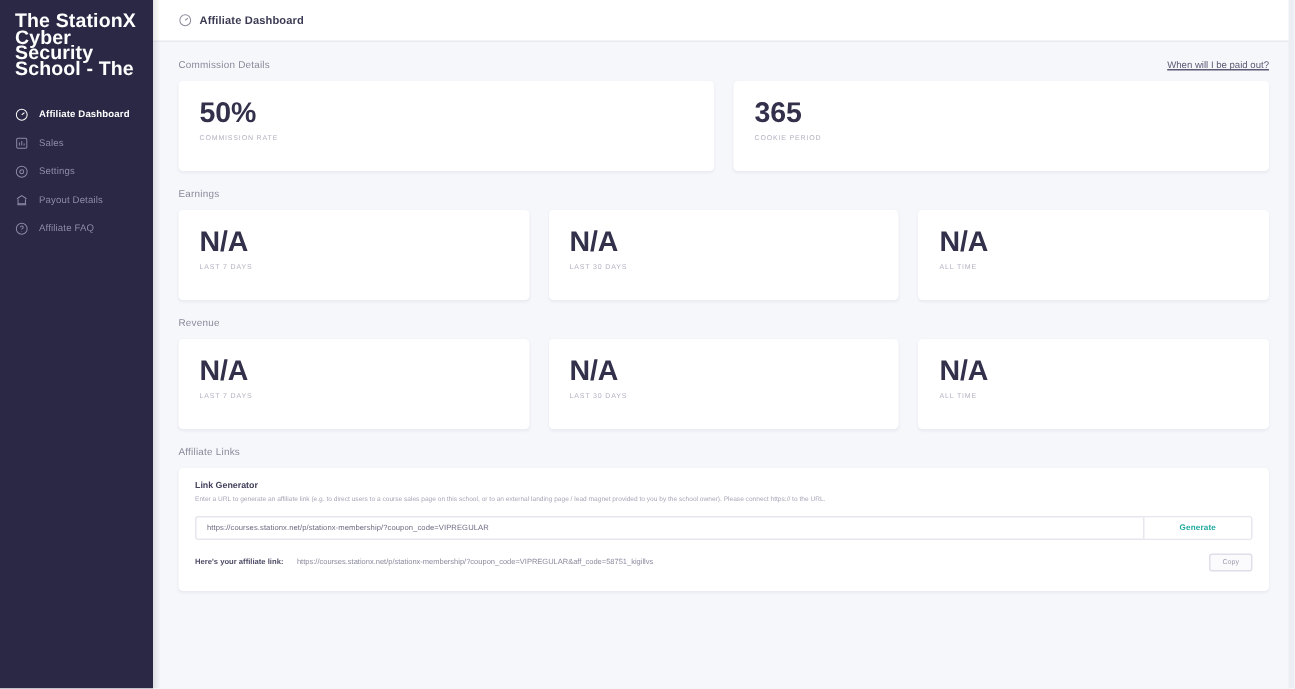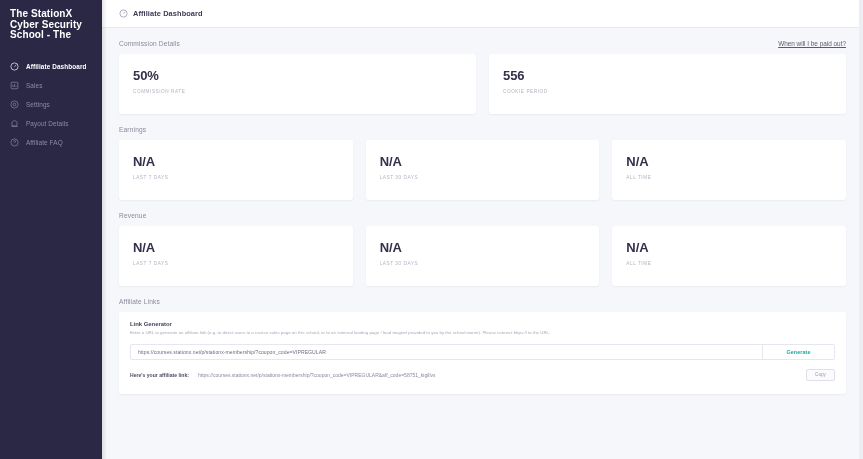--- a/index.html
+++ b/index.html
@@ -14,21 +14,21 @@
   
   .sidebar {
     width: 102px; min-width: 102px; height: 459px;
     background: #2a2844;
     padding: 9px 0 0 0;
     position: relative;
     z-index: 3;
   }
   .brand {
     color: #ffffff;
-    font-size: 10px;
+    font-size: 13px;
     font-weight: bold;
     line-height: 10.5px;
     padding: 0 9px 0 10px;
     letter-spacing: 0.1px;
   }
   .nav { margin-top: 16px; }
   .nav-item {
     display: flex; align-items: center;
     gap: 7px;
     height: 19px;
@@ -92,21 +92,21 @@
   .cards { display: flex; gap: 13px; }
   .card {
     flex: 1;
     background: #ffffff;
     border-radius: 3px;
     box-shadow: 0 1px 2px rgba(40,40,70,0.06);
     padding: 14px 14px 13px 14px;
     min-height: 60px;
   }
   .card-value {
-    font-size: 13px; font-weight: bold; color: #32304a;
+    font-size: 19px; font-weight: bold; color: #32304a;
     letter-spacing: -0.1px; line-height: 15px;
   }
   .card-label {
     margin-top: 6px;
     font-size: 4.7px; color: #b3b2c2;
     letter-spacing: 0.55px; text-transform: uppercase;
   }
 
   
   .panel {
@@ -275,21 +275,21 @@
       <div class="sec-head">
         <span class="sec-title">Commission Details</span>
         <span class="sec-link">When will I be paid out?</span>
       </div>
       <div class="cards">
         <div class="card">
           <div class="card-value">50%</div>
           <div class="card-label">COMMISSION RATE</div>
         </div>
         <div class="card">
-          <div class="card-value">556</div>
+          <div class="card-value">365</div>
           <div class="card-label">COOKIE PERIOD</div>
         </div>
       </div>
 
       <div class="sec-head">
         <span class="sec-title">Earnings</span>
       </div>
       <div class="cards">
         <div class="card">
           <div class="card-value">N/A</div>

